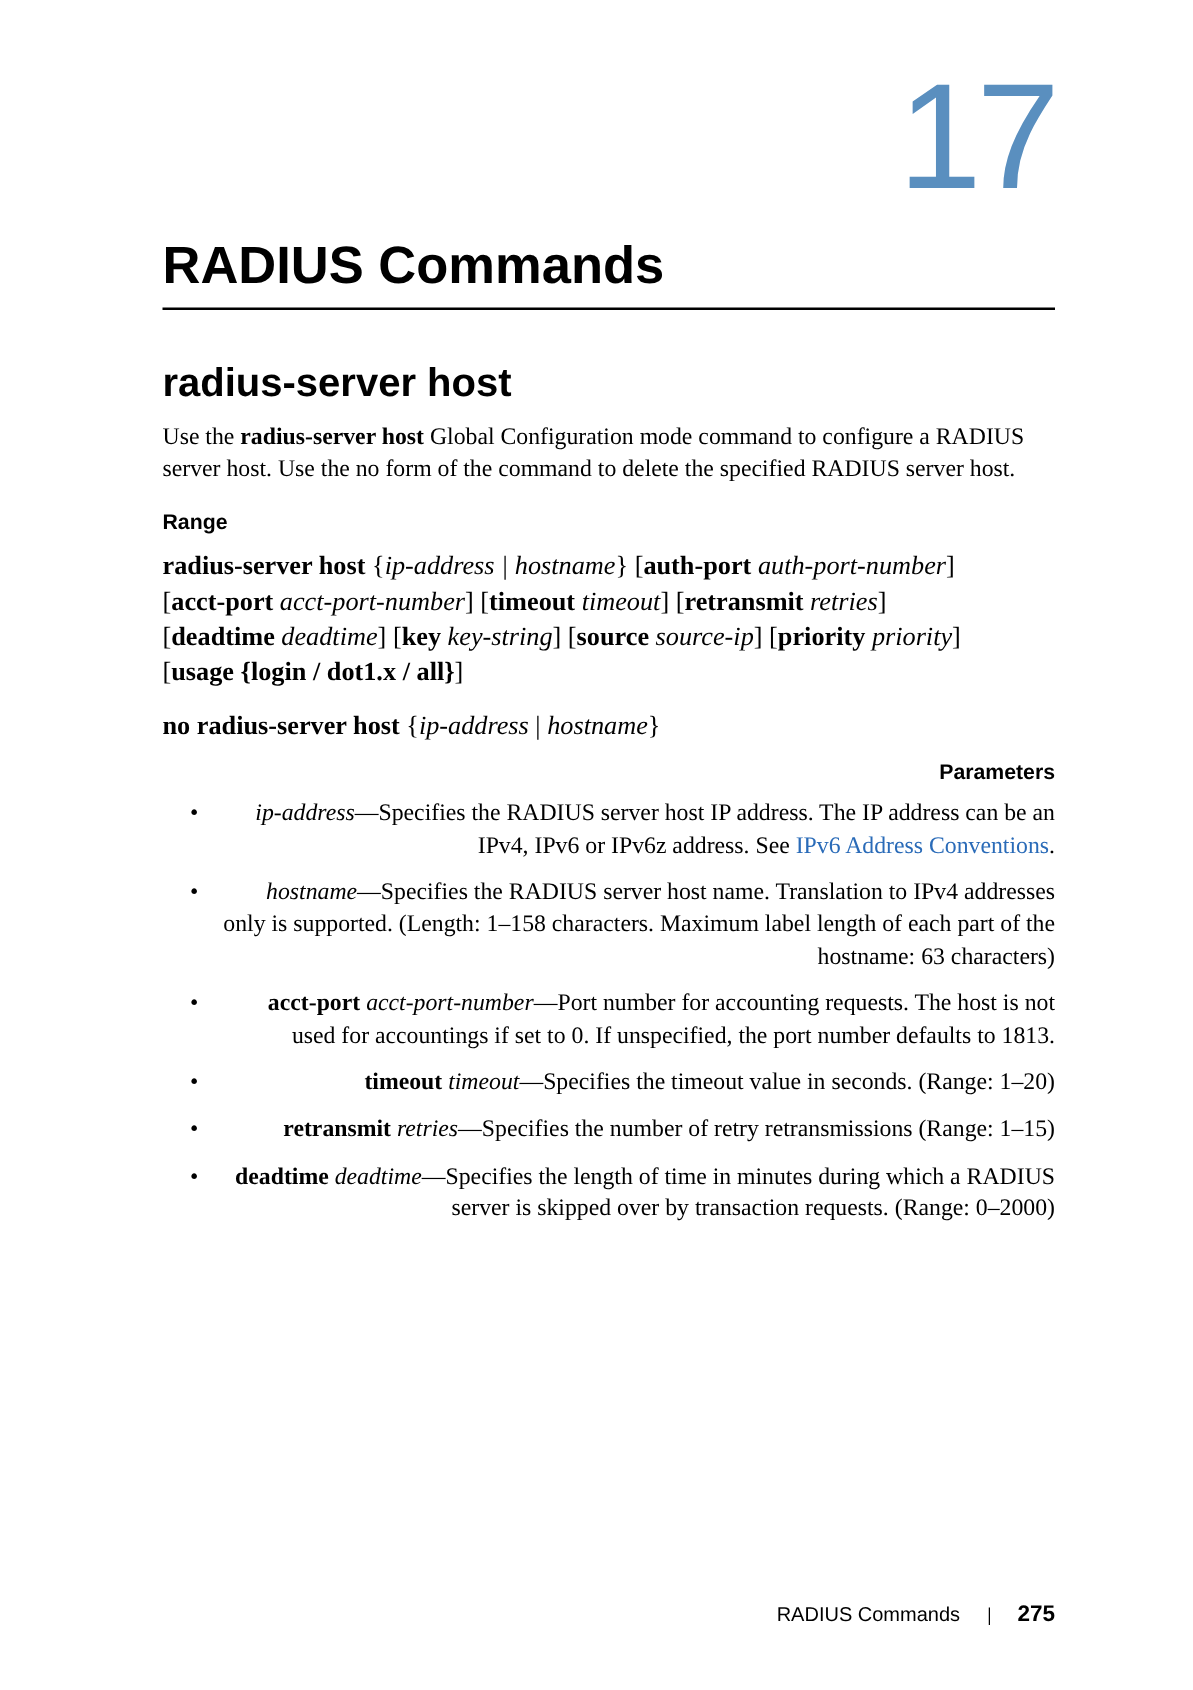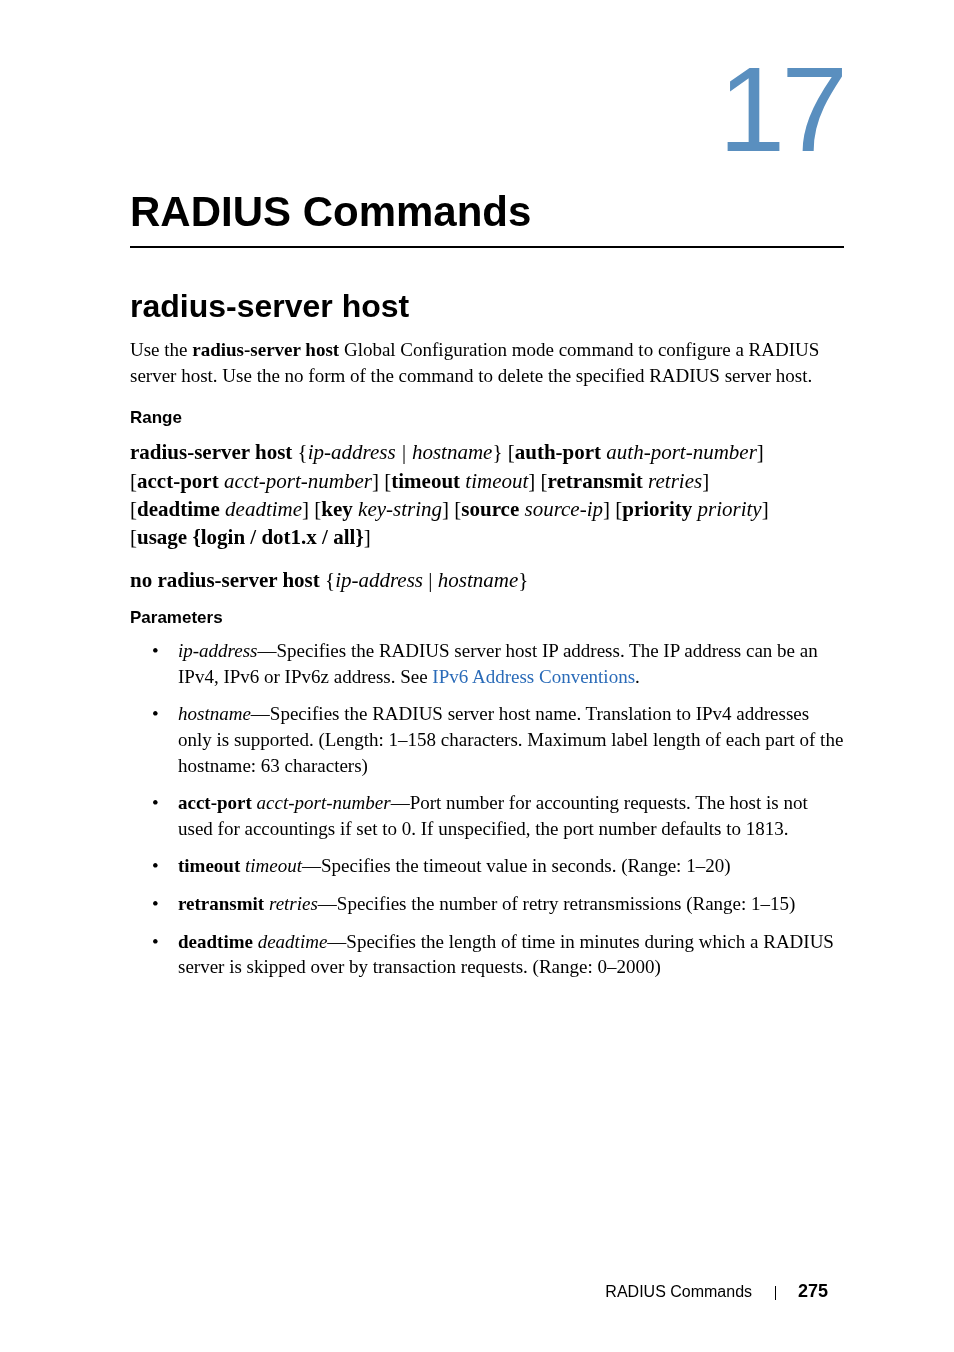--- a/index.html
+++ b/index.html
@@ -61,26 +61,28 @@
       margin-bottom: 14px;
     }
     .syntax-block .bold {
       font-weight: 700;
     }
     .syntax-block .italic {
       font-style: italic;
     }
     .parameters {
       margin-top: 6px;
+      text-align: right;
     }
     .param-list {
       list-style: none;
       padding-left: 30px;
       font-size: 19px;
       line-height: 1.35;
+      text-align: right;
     }
     .param-list li {
       position: relative;
       margin-bottom: 12px;
       padding-left: 18px;
     }
     .param-list li::before {
       content: "•";
       position: absolute;
       left: -8px;
@@ -91,21 +93,21 @@
     }
     .bold {
       font-weight: 700;
     }
     .link {
       color: #2a6bb8;
     }
     .footer {
       position: absolute;
       bottom: 50px;
-      right: 126px;
+      right: 110px;
       font-size: 16px;
       font-family: Arial, Helvetica, sans-serif;
     }
     .footer .divider {
       margin: 0 18px;
       border-left: 1px solid #000;
       height: 14px;
       display: inline-block;
       vertical-align: middle;
     }

